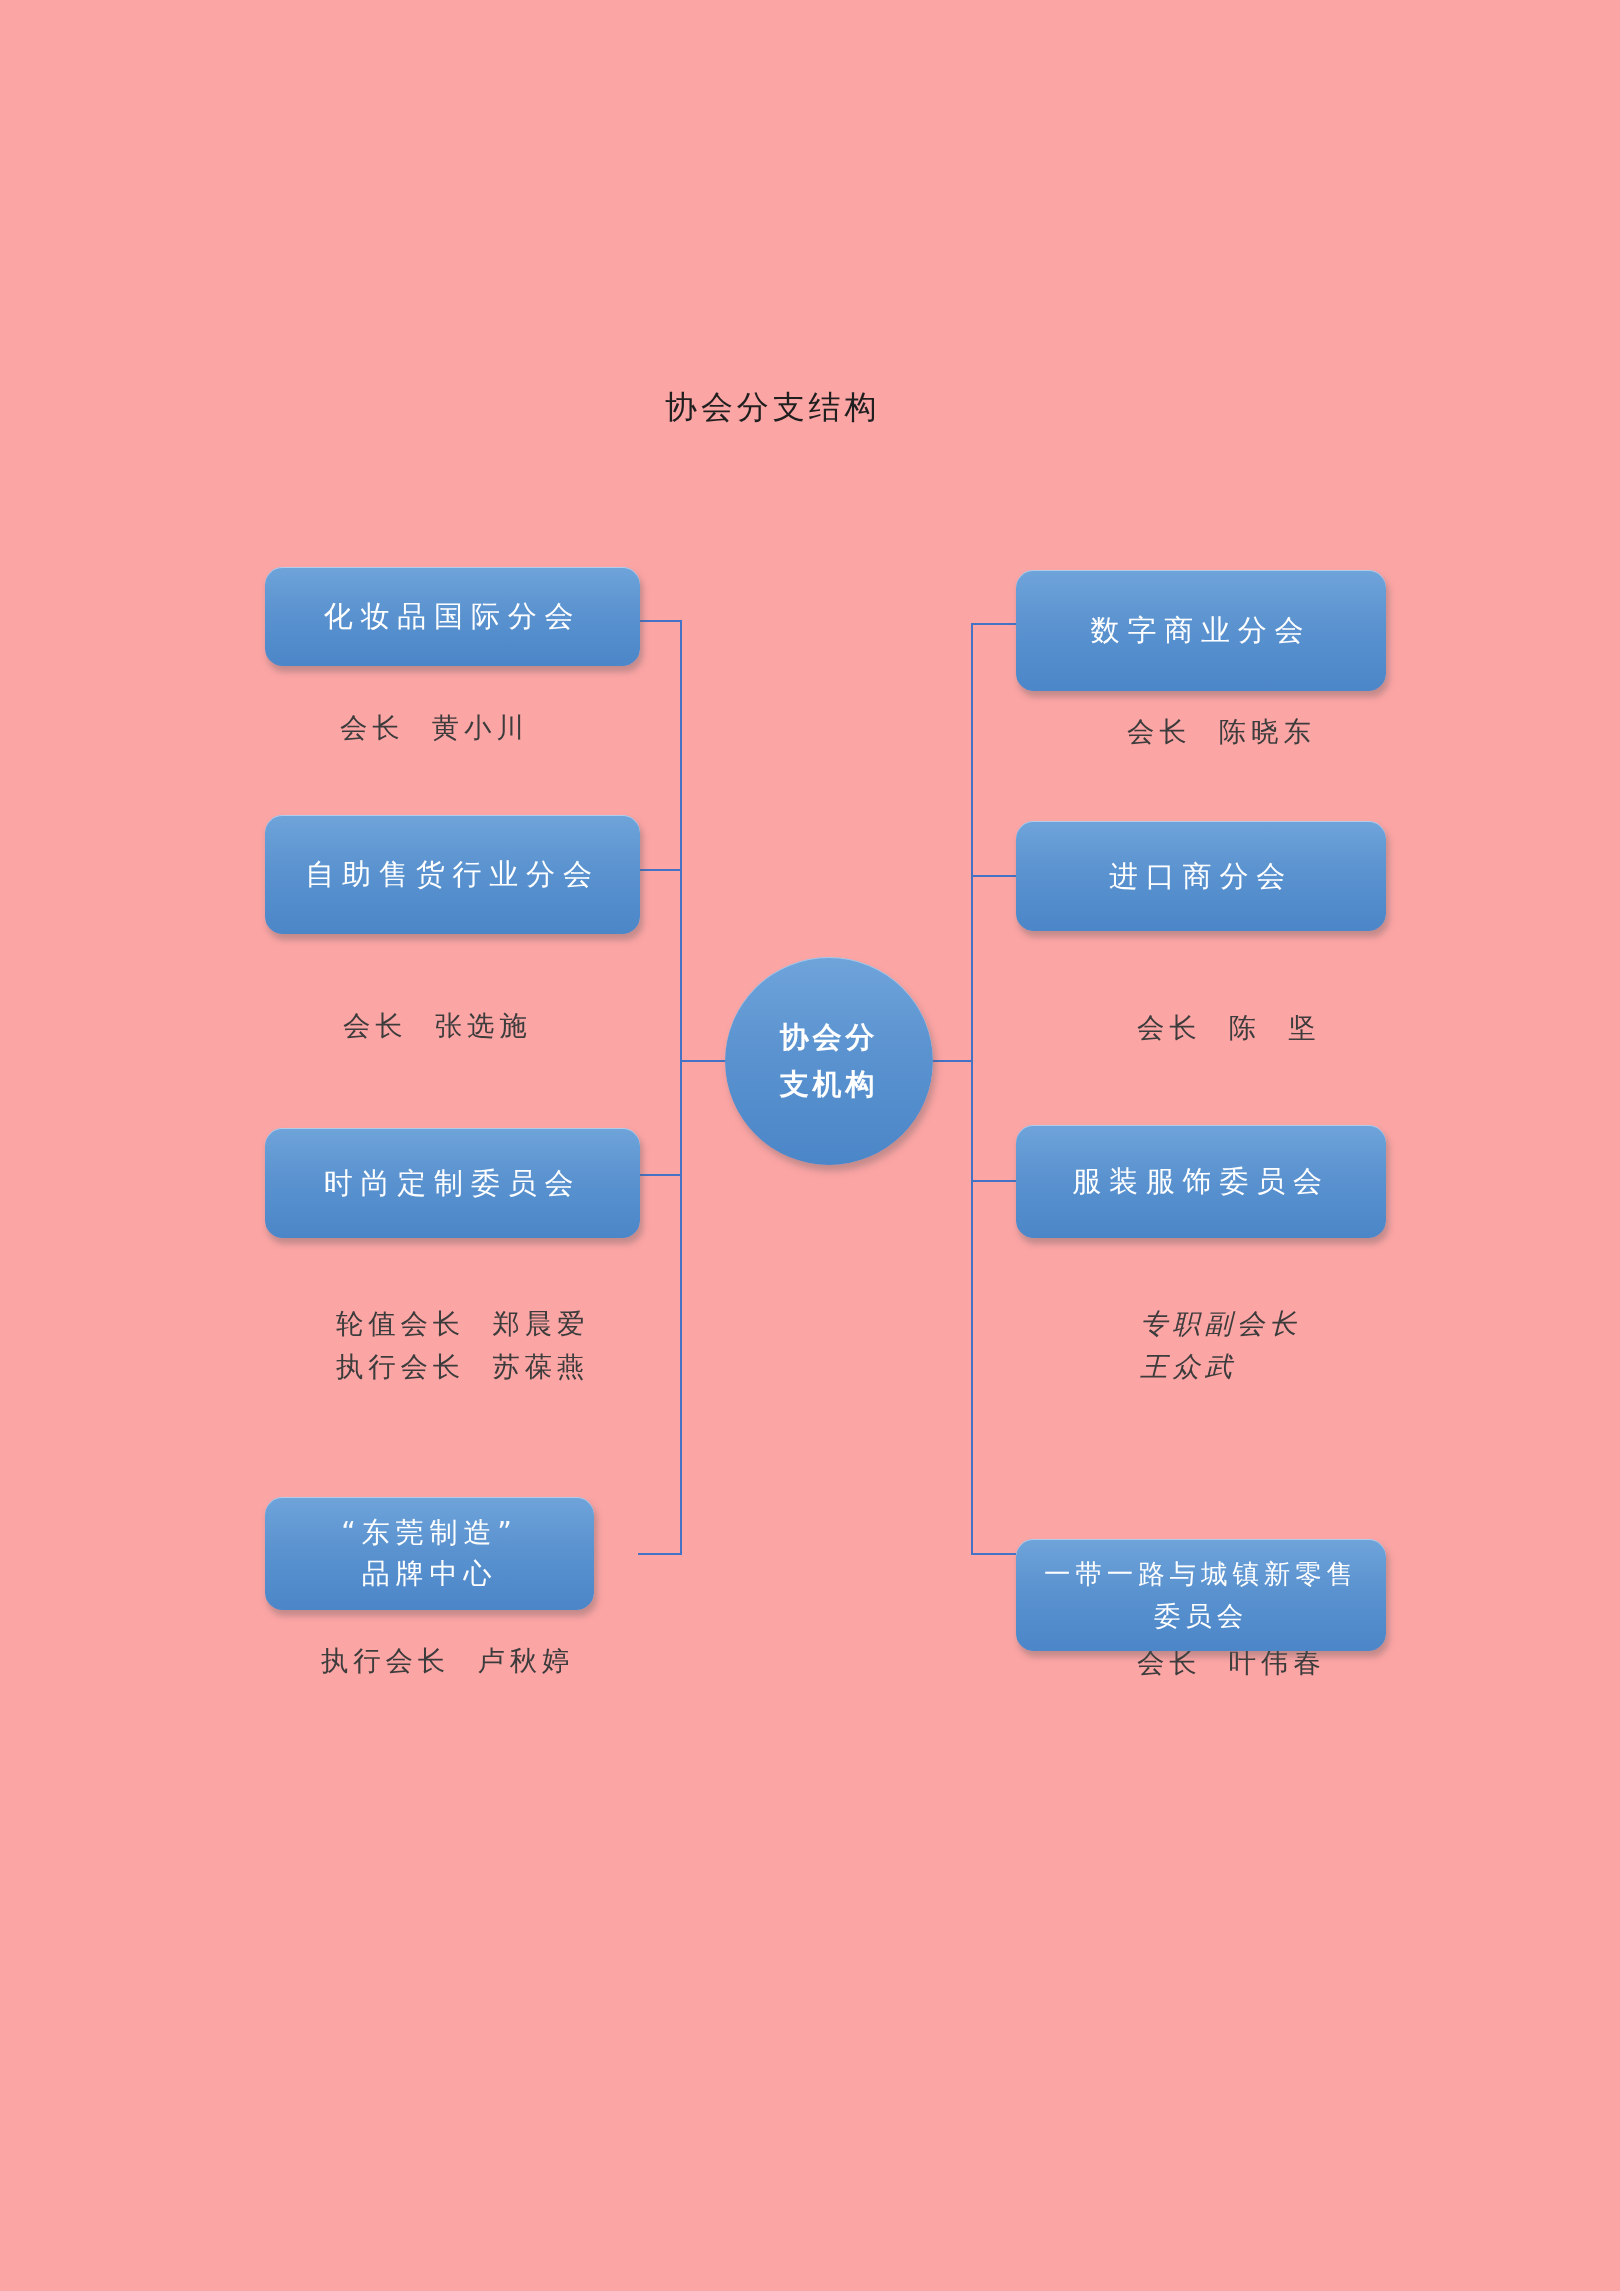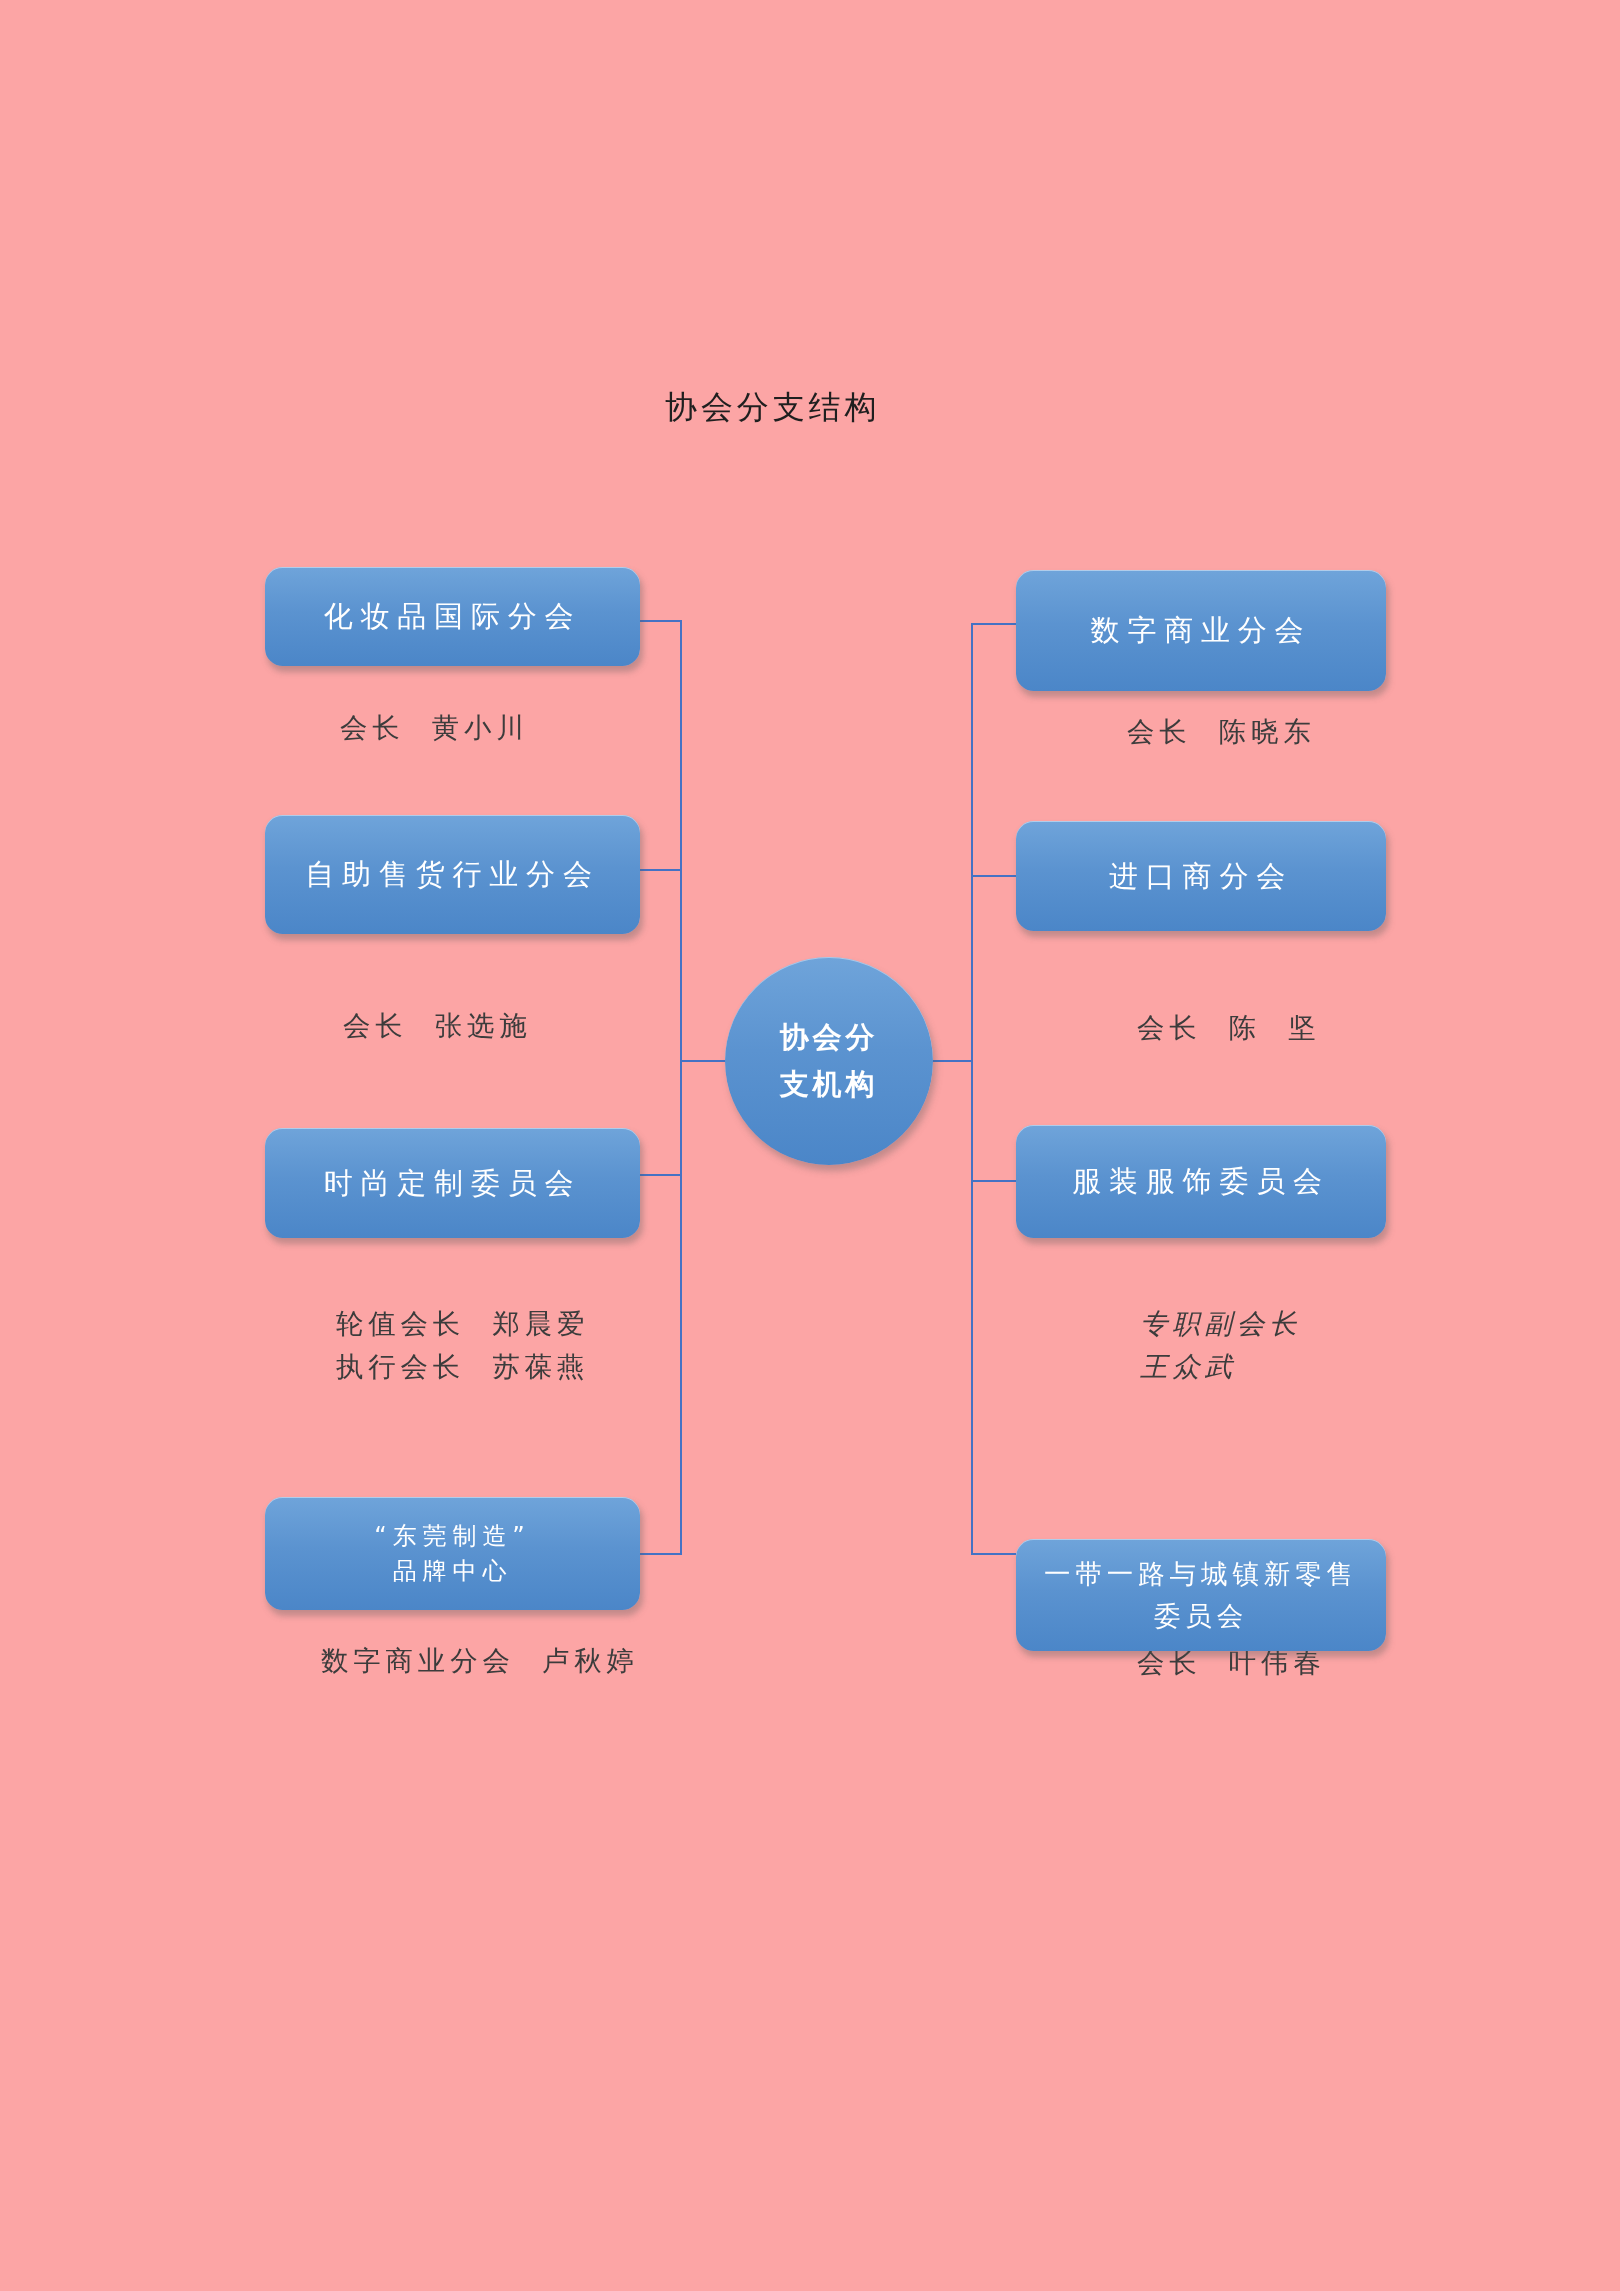--- a/index.html
+++ b/index.html
@@ -109,25 +109,25 @@
     <span>自助售货行业分会</span>
   </div>
   <div class="caption" style="left:343px;top:1004px;">会长  张选施</div>
 
   <div class="node" style="left:265px;top:1120px;width:375px;height:110px;margin-top:8px;">
     <span>时尚定制委员会</span>
   </div>
   <div class="caption" style="left:336px;top:1302px;">轮值会长  郑晨爱
 执行会长  苏葆燕</div>
 
-  <div class="node" style="left:265px;top:1497px;width:375px;height:113px;font-size:24px;letter-spacing:5.9px;">
+  <div class="node" style="left:265px;top:1497px;width:329px;height:113px;font-size:28px;letter-spacing:5.9px;">
     <span>“东莞制造”
 品牌中心</span>
   </div>
-  <div class="caption" style="left:321px;top:1639px;">数字商业分会  卢秋婷</div>
+  <div class="caption" style="left:321px;top:1639px;">执行会长  卢秋婷</div>
 
   <div class="node" style="left:1016px;top:570px;width:370px;height:121px;">
     <span>数字商业分会</span>
   </div>
   <div class="caption" style="left:1127px;top:710px;">会长  陈晓东</div>
 
   <div class="node" style="left:1016px;top:821px;width:370px;height:110px;">
     <span>进口商分会</span>
   </div>
   <div class="caption" style="left:1137px;top:1006px;">会长  陈  坚</div>

